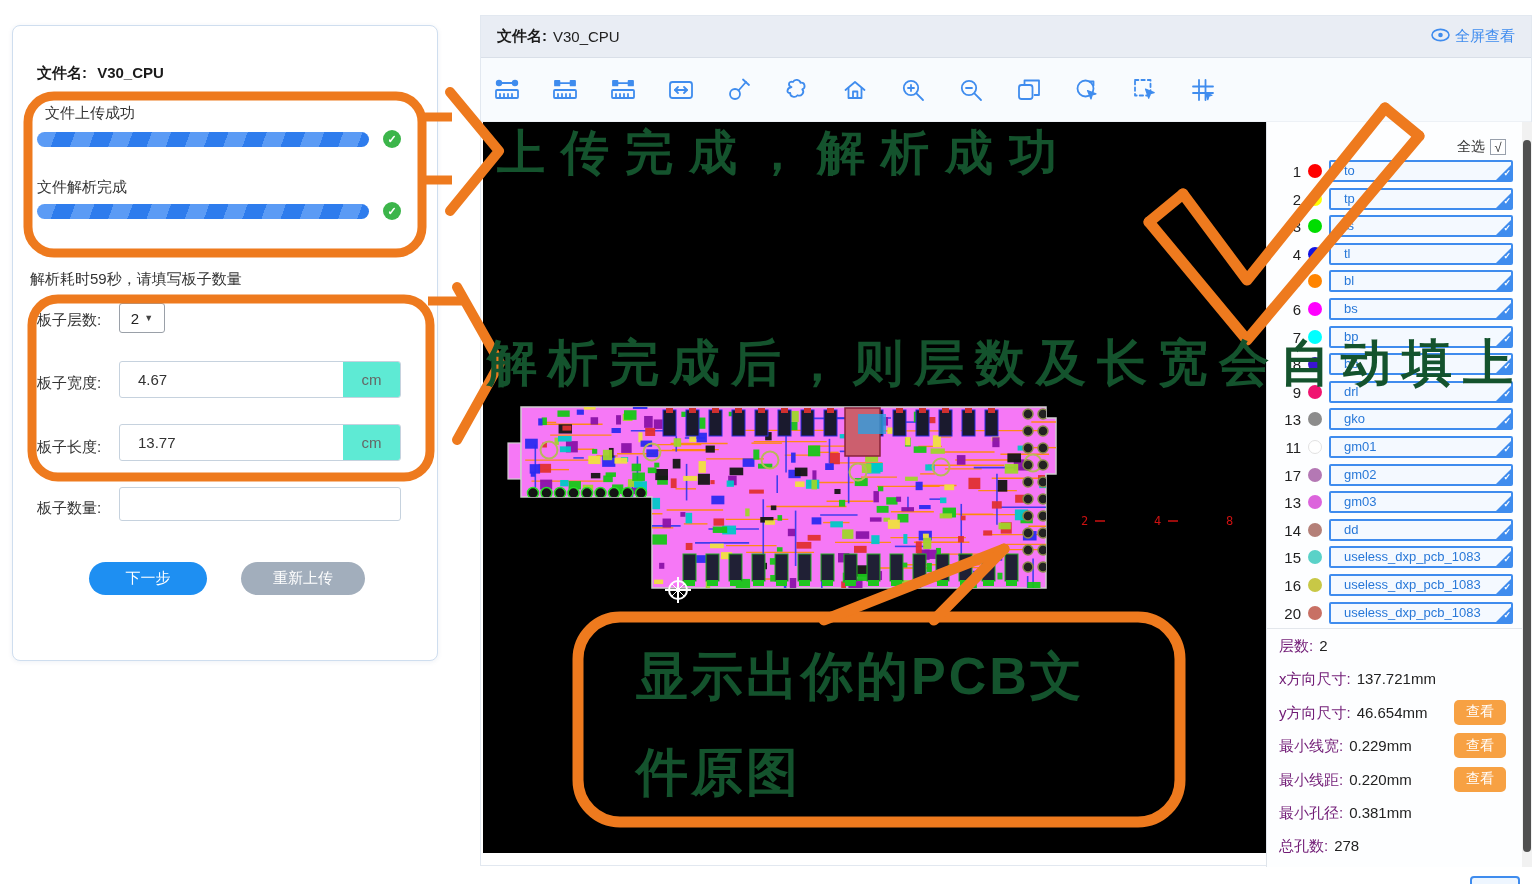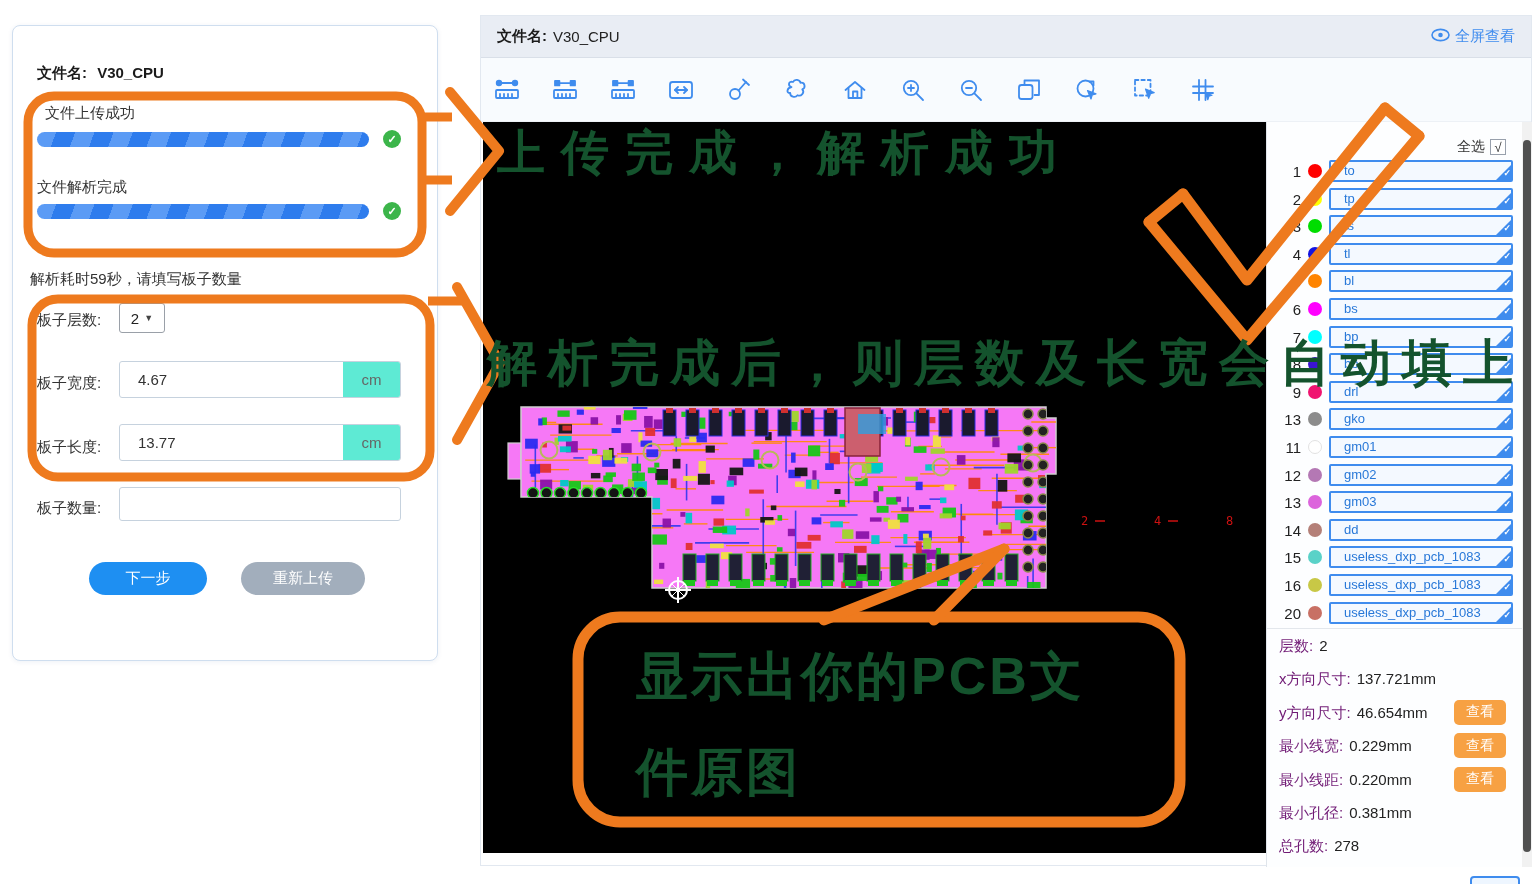--- a/index.html
+++ b/index.html
@@ -798,21 +798,21 @@
             <span class="layer-num">13</span>
             <span class="layer-dot" style="background:#8c8c8c;"></span>
             <div class="layer-input">gko<span class="corner-tri"></span><span class="corner-check">✓</span></div>
           </div>
           <div class="layer-row" style="top: 314px;">
             <span class="layer-num">11</span>
             <span class="layer-dot" style="background:#ffffff;border:1px solid #e2e2e2;"></span>
             <div class="layer-input">gm01<span class="corner-tri"></span><span class="corner-check">✓</span></div>
           </div>
           <div class="layer-row" style="top: 341.6px;">
-            <span class="layer-num">12</span>
+            <span class="layer-num">17</span>
             <span class="layer-dot" style="background:#b478b4;"></span>
             <div class="layer-input">gm02<span class="corner-tri"></span><span class="corner-check">✓</span></div>
           </div>
           <div class="layer-row" style="top: 369.2px;">
             <span class="layer-num">13</span>
             <span class="layer-dot" style="background:#dc64dc;"></span>
             <div class="layer-input">gm03<span class="corner-tri"></span><span class="corner-check">✓</span></div>
           </div>
           <div class="layer-row" style="top: 396.8px;">
             <span class="layer-num">14</span>

